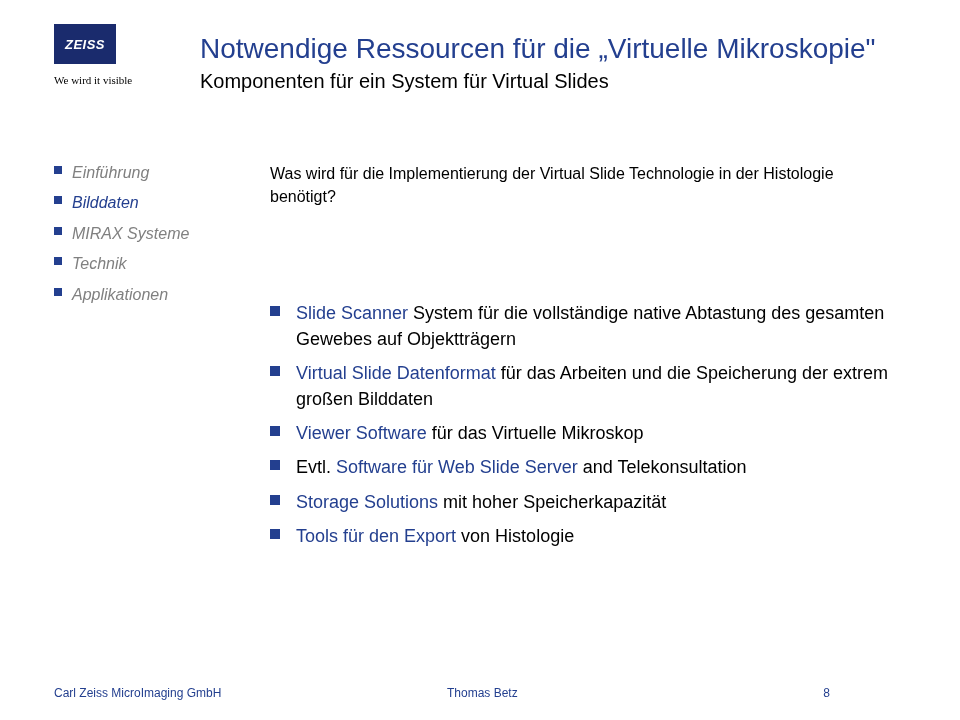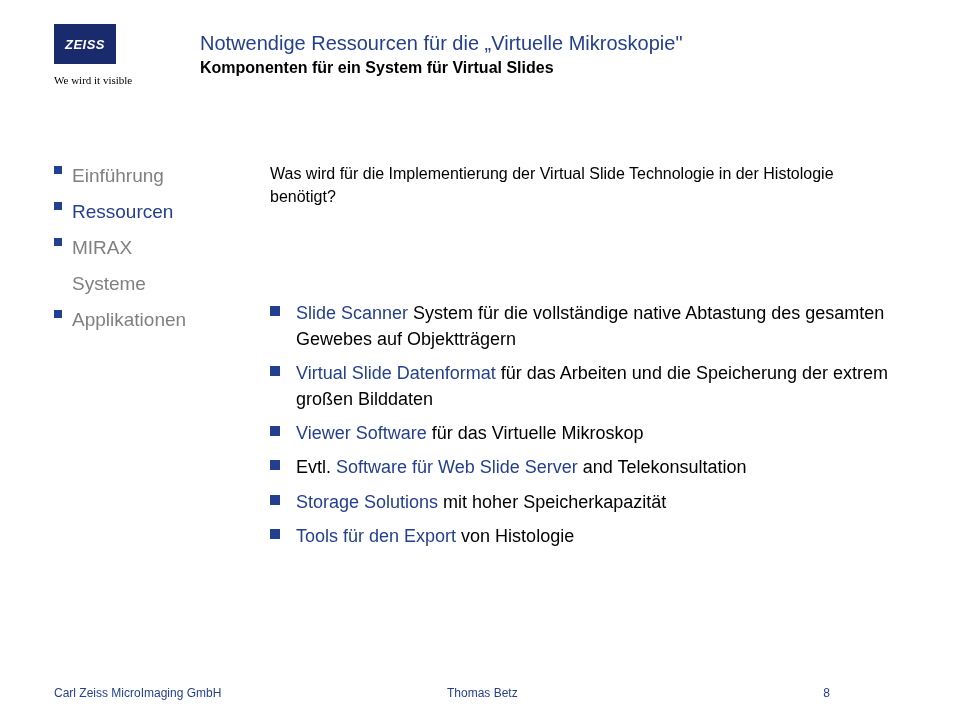--- a/index.html
+++ b/index.html
@@ -43,43 +43,44 @@
     color: #000;
     font-family: Georgia, 'Times New Roman', serif;
   }
   .header-block {
     position: absolute;
     top: 30px;
     left: 200px;
     width: 700px;
   }
   .title {
-    font-size: 20px;
+    font-size: 28px;
     color: #233f8f;
     line-height: 1.35;
     font-weight: normal;
   }
   .subtitle {
-    font-size: 16px;
+    font-size: 20px;
     color: #000;
     line-height: 1.35;
-    font-weight: bold;
+    font-weight: normal;
   }
   .nav-block {
     position: absolute;
     top: 158px;
     left: 54px;
     width: 140px;
   }
   .nav-item {
-    font-size: 19px;
+    font-size: 16px;
     color: #000;
     line-height: 1.9;
     position: relative;
     padding-left: 18px;
+    font-style: italic;
   }
   .nav-item .bullet {
     position: absolute;
     left: 0;
     top: 8px;
     width: 8px;
     height: 8px;
     background: #233f8f;
   }
   .nav-item.dim { color: #808080; }
@@ -147,25 +148,29 @@
     <div class="subtitle">Komponenten für ein System für Virtual Slides</div>
   </div>
 
   <div class="nav-block">
     <div class="nav-item dim">
       <span class="bullet"></span>
       <span>Einführung</span>
     </div>
     <div class="nav-item active">
       <span class="bullet"></span>
-      <span>Ressourcen</span>
+      <span>Bilddaten</span>
     </div>
     <div class="nav-item dim">
       <span class="bullet"></span>
       <span>MIRAX Systeme</span>
+    </div>
+    <div class="nav-item dim">
+      <span class="bullet"></span>
+      <span>Technik</span>
     </div>
     <div class="nav-item dim">
       <span class="bullet"></span>
       <span>Applikationen</span>
     </div>
   </div>
 
   <div class="lead-block">
     <div class="lead">Was wird für die Implementierung der Virtual Slide Technologie in der Histologie benötigt?</div>
   </div>

